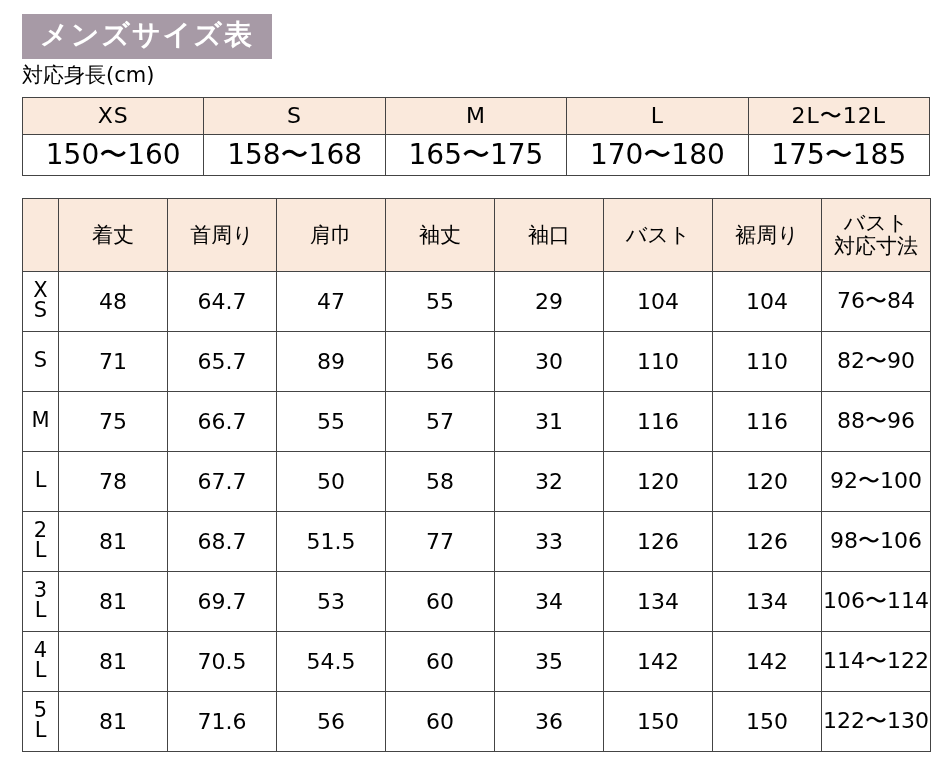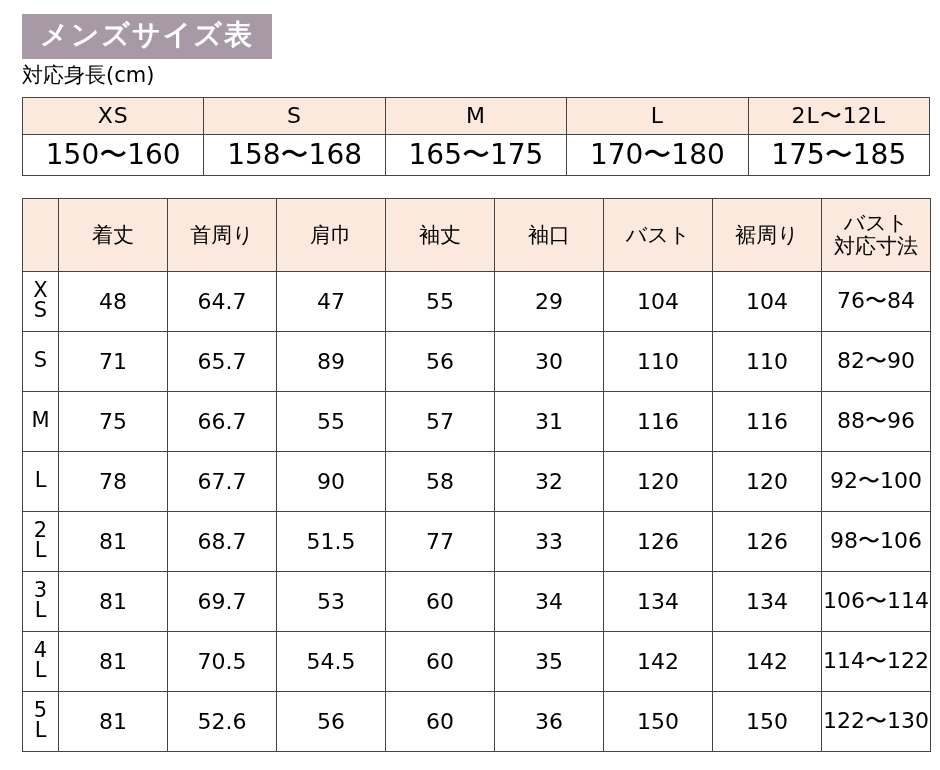--- a/index.html
+++ b/index.html
@@ -207,21 +207,21 @@
         <td>116</td>
         <td>116</td>
         <td>88〜96</td>
       </tr>
       <tr>
         <th>
           <span class="stack">L</span>
         </th>
         <td>78</td>
         <td>67.7</td>
-        <td>90</td>
+        <td>50</td>
         <td>58</td>
         <td>32</td>
         <td>120</td>
         <td>120</td>
         <td>92〜100</td>
       </tr>
       <tr>
         <th>
           <span class="stack">2</span>
           <span class="stack">L</span>
@@ -262,21 +262,21 @@
         <td>142</td>
         <td>142</td>
         <td>114〜122</td>
       </tr>
       <tr>
         <th>
           <span class="stack">5</span>
           <span class="stack">L</span>
         </th>
         <td>81</td>
-        <td>52.6</td>
+        <td>71.6</td>
         <td>56</td>
         <td>60</td>
         <td>36</td>
         <td>150</td>
         <td>150</td>
         <td>122〜130</td>
       </tr>
     </tbody>
   </table>
 

